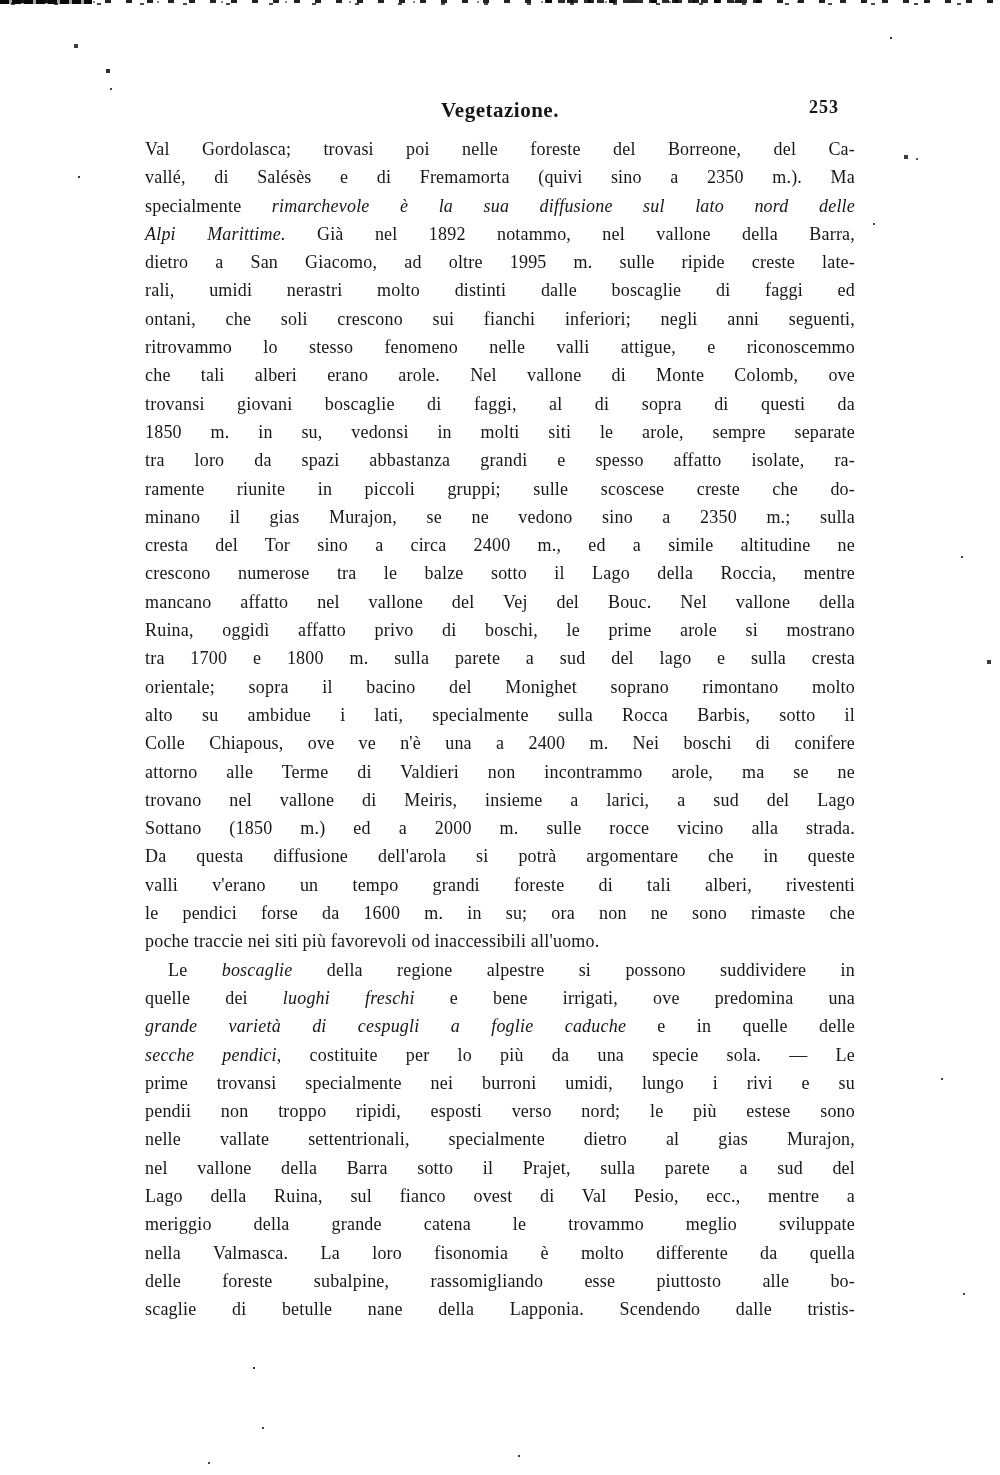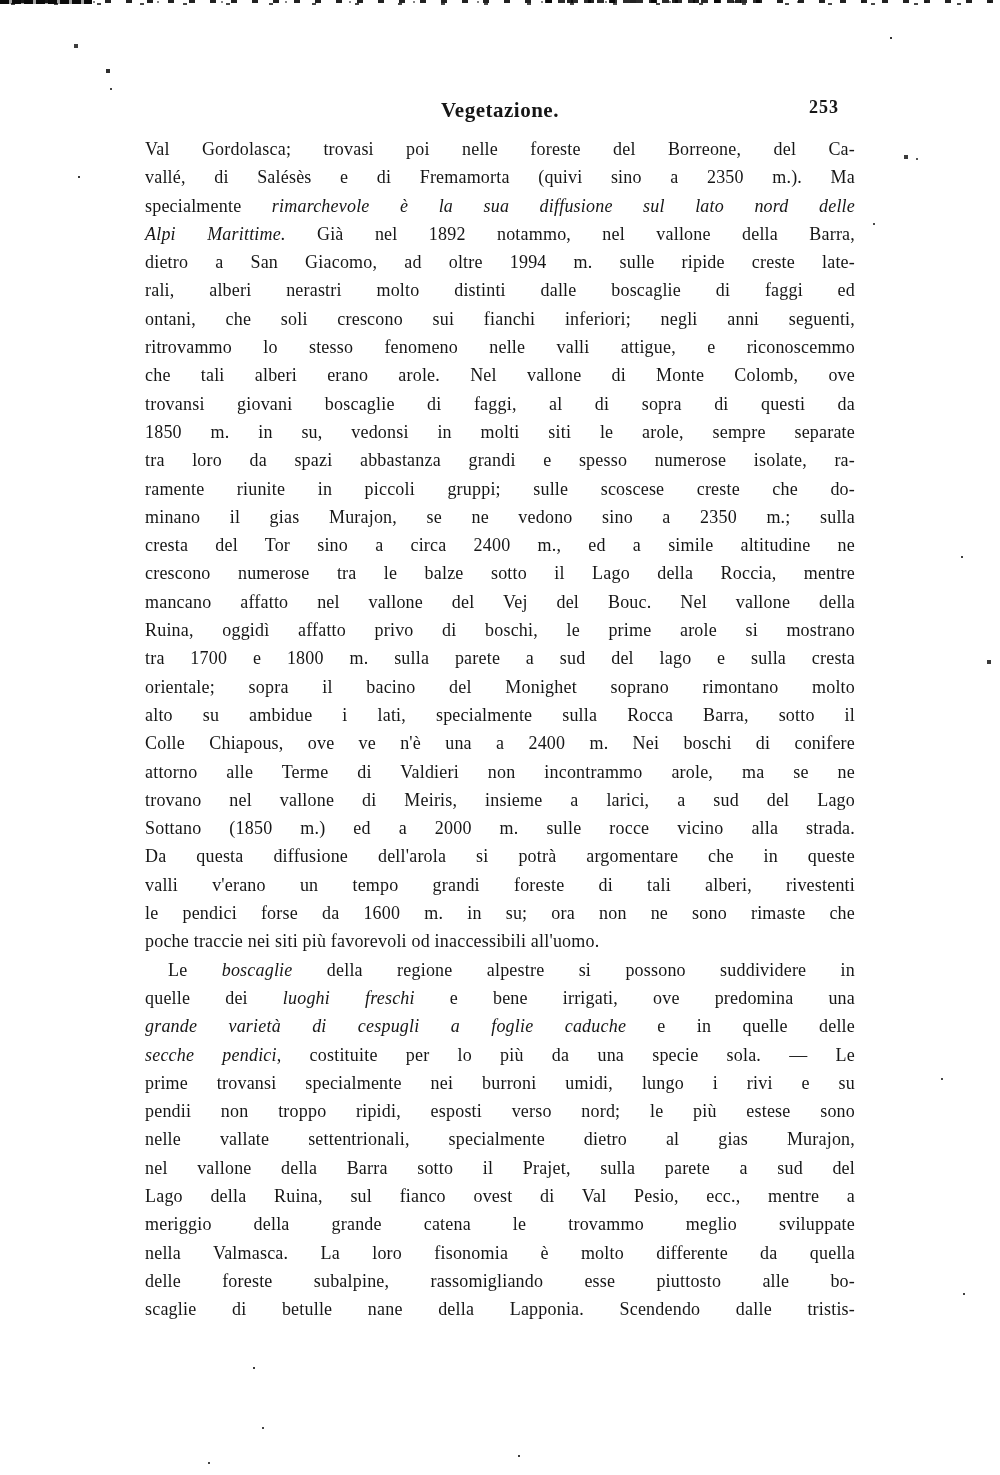--- a/index.html
+++ b/index.html
@@ -97,37 +97,37 @@
   <div class="header">
     <span class="running-title">Vegetazione.</span>
     <span class="page-number">253</span>
   </div>
 
   <div class="text-block">
       <div class="line"><span class="rm">Val Gordolasca; trovasi poi nelle foreste del Borreone, del Ca-</span></div>
       <div class="line"><span class="rm">vallé, di Salésès e di Fremamorta (quivi sino a 2350 m.). Ma</span></div>
       <div class="line"><span class="rm">specialmente </span><span class="it">rimarchevole è la sua diffusione sul lato nord delle</span></div>
       <div class="line"><span class="it">Alpi Marittime.</span><span class="rm"> Già nel 1892 notammo, nel vallone della Barra,</span></div>
-      <div class="line"><span class="rm">dietro a San Giacomo, ad oltre 1994 m. sulle ripide creste late-</span></div>
-      <div class="line"><span class="rm">rali, alberi nerastri molto distinti dalle boscaglie di faggi ed</span></div>
+      <div class="line"><span class="rm">dietro a San Giacomo, ad oltre 1995 m. sulle ripide creste late-</span></div>
+      <div class="line"><span class="rm">rali, umidi nerastri molto distinti dalle boscaglie di faggi ed</span></div>
       <div class="line"><span class="rm">ontani, che soli crescono sui fianchi inferiori; negli anni seguenti,</span></div>
       <div class="line"><span class="rm">ritrovammo lo stesso fenomeno nelle valli attigue, e riconoscemmo</span></div>
       <div class="line"><span class="rm">che tali alberi erano arole. Nel vallone di Monte Colomb, ove</span></div>
       <div class="line"><span class="rm">trovansi giovani boscaglie di faggi, al di sopra di questi da</span></div>
       <div class="line"><span class="rm">1850 m. in su, vedonsi in molti siti le arole, sempre separate</span></div>
-      <div class="line"><span class="rm">tra loro da spazi abbastanza grandi e spesso numerose isolate, ra-</span></div>
+      <div class="line"><span class="rm">tra loro da spazi abbastanza grandi e spesso affatto isolate, ra-</span></div>
       <div class="line"><span class="rm">ramente riunite in piccoli gruppi; sulle scoscese creste che do-</span></div>
       <div class="line"><span class="rm">minano il gias Murajon, se ne vedono sino a 2350 m.; sulla</span></div>
       <div class="line"><span class="rm">cresta del Tor sino a circa 2400 m., ed a simile altitudine ne</span></div>
       <div class="line"><span class="rm">crescono numerose tra le balze sotto il Lago della Roccia, mentre</span></div>
       <div class="line"><span class="rm">mancano affatto nel vallone del Vej del Bouc. Nel vallone della</span></div>
       <div class="line"><span class="rm">Ruina, oggidì affatto privo di boschi, le prime arole si mostrano</span></div>
       <div class="line"><span class="rm">tra 1700 e 1800 m. sulla parete a sud del lago e sulla cresta</span></div>
       <div class="line"><span class="rm">orientale; sopra il bacino del Monighet soprano rimontano molto</span></div>
-      <div class="line"><span class="rm">alto su ambidue i lati, specialmente sulla Rocca Barra, sotto il</span></div>
+      <div class="line"><span class="rm">alto su ambidue i lati, specialmente sulla Rocca Barbis, sotto il</span></div>
       <div class="line"><span class="rm">Colle Chiapous, ove ve n'è una a 2400 m. Nei boschi di conifere</span></div>
       <div class="line"><span class="rm">attorno alle Terme di Valdieri non incontrammo arole, ma se ne</span></div>
       <div class="line"><span class="rm">trovano nel vallone di Meiris, insieme a larici, a sud del Lago</span></div>
       <div class="line"><span class="rm">Sottano (1850 m.) ed a 2000 m. sulle rocce vicino alla strada.</span></div>
       <div class="line"><span class="rm">Da questa diffusione dell'arola si potrà argomentare che in queste</span></div>
       <div class="line"><span class="rm">valli v'erano un tempo grandi foreste di tali alberi, rivestenti</span></div>
       <div class="line"><span class="rm">le pendici forse da 1600 m. in su; ora non ne sono rimaste che</span></div>
       <div class="line no-just"><span class="rm">poche traccie nei siti più favorevoli od inaccessibili all'uomo.</span></div>
       <div class="line indent"><span class="rm">Le </span><span class="it">boscaglie</span><span class="rm"> della regione alpestre si possono suddividere in</span></div>
       <div class="line"><span class="rm">quelle dei </span><span class="it">luoghi freschi</span><span class="rm"> e bene irrigati, ove predomina una</span></div>

